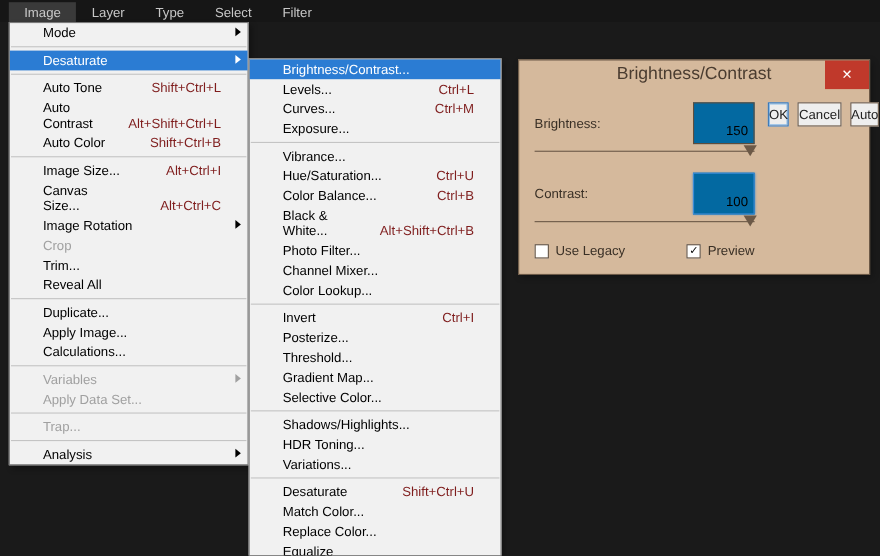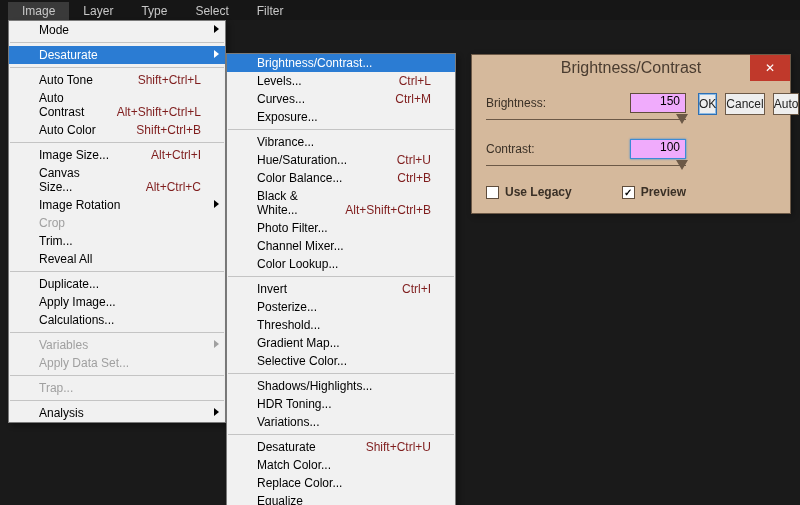--- a/index.html
+++ b/index.html
@@ -24,30 +24,30 @@
 
   .dialog { position: absolute; top: 54px; left: 471px; width: 320px; background: #d5b99c; border: 1px solid #6c5947; box-shadow: 2px 2px 6px rgba(0,0,0,0.3); }
   .dialog-titlebar { display: flex; height: 26px; align-items: center; justify-content: center; position: relative; }
   .dialog-title { color: #4a3c30; font-size: 16px; }
   .dialog-close { position: absolute; right: 0; top: 0; width: 40px; height: 26px; background: #c0392b; color: #fff; display: flex; align-items: center; justify-content: center; font-size: 14px; }
   .dialog-body { padding: 12px 12px 14px 14px; display: flex; gap: 12px; }
   .dialog-left { flex: 1; }
   .dialog-right { width: 80px; display: flex; flex-direction: row; gap: 8px; }
   .row { display: flex; align-items: center; justify-content: space-between; margin-bottom: 2px; }
   .row label { color: #3a3026; }
-  .numbox { width: 56px; height: 20px; border: 1px solid #5f4d3c; background: #f0abfc; text-align: right; padding: 0 5px; }
+  .numbox { width: 56px; height: 20px; border: 1px solid #5f4d3c; background: #0369a1; text-align: right; padding: 18px 5px; }
   .numbox.focused { border: 1px solid #3b8bd6; box-shadow: 0 0 2px #3b8bd6; }
   .slider { position: relative; height: 14px; margin-bottom: 10px; }
   .slider .track { position: absolute; top: 4px; left: 0; right: 0; height: 1px; background: #6c5947; }
   .slider .thumb { position: absolute; top: -1px; width: 0; height: 0; border-left: 6px solid transparent; border-right: 6px solid transparent; border-top: 10px solid #6c5947; transform: translateX(-6px); }
   .btn { background: #eee; border: 1px solid #6c5947; height: 22px; display: flex; align-items: center; justify-content: center; color: #222; }
   .btn.primary { border: 1px solid #2e6fb2; box-shadow: 0 0 0 1px #8cbbe6 inset; }
   .checkrow { display: flex; align-items: center; gap: 6px; color: #3a3026; }
   .checkbox { width: 13px; height: 13px; border: 1px solid #5f4d3c; background: #fff; display: flex; align-items: center; justify-content: center; font-size: 10px; color: #000; }
-  .bottomrow { display: flex; justify-content: space-between; margin-top: 8px; font-weight: bold; }
+  .bottomrow { display: flex; justify-content: space-between; margin-top: 8px; }
 </style>
 </head>
 <body>
 
 <div class="menubar" id="menubar">
     <div class="menubar-item active">Image</div>
     <div class="menubar-item">Layer</div>
     <div class="menubar-item">Type</div>
     <div class="menubar-item">Select</div>
     <div class="menubar-item">Filter</div>

